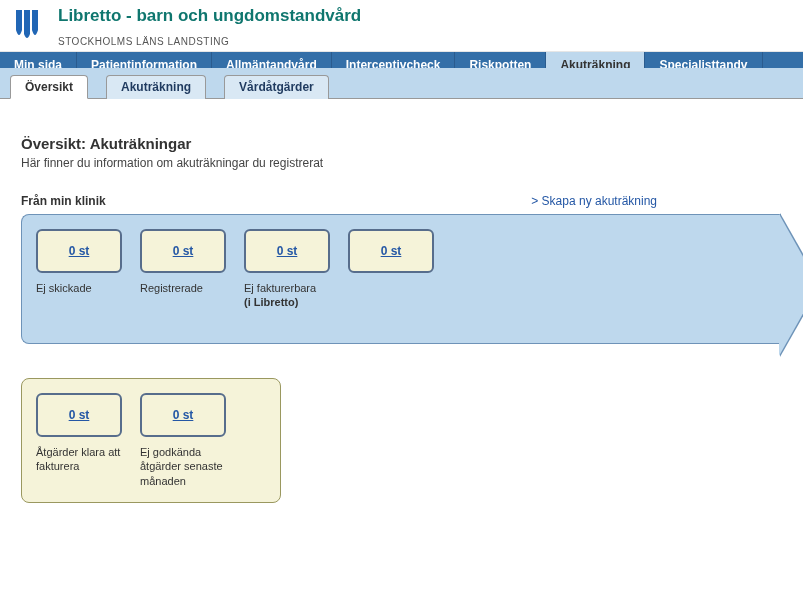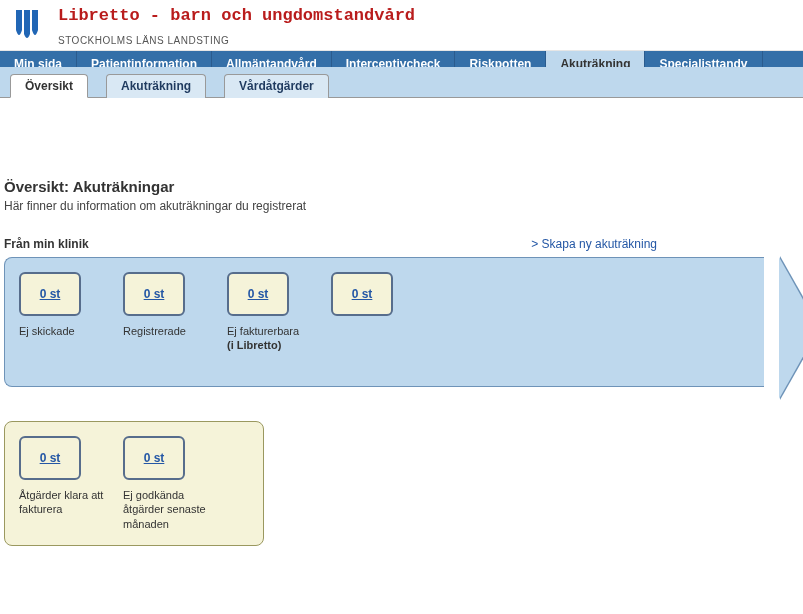--- a/index.html
+++ b/index.html
@@ -11,21 +11,21 @@
     background: #fff;
   }
   .header {
     display: flex;
     align-items: center;
     padding: 6px 10px 4px 14px;
     border-bottom: 1px solid #e6e6e6;
   }
   .logo { margin-right: 10px; color: #2166b5; }
   .titles { display: flex; flex-direction: column; }
-  .app-title { font-size: 17px; font-weight: bold; color: #b91c1c; font-family: Liberation Mono, monospace; }
+  .app-title { font-size: 17px; font-weight: bold; color: #0f766e; }
   .app-sub { font-size: 10px; letter-spacing: 0.5px; color: #555; margin-top: 10px; }
 
   .nav {
     background: #346fa8;
     color: #fff;
     display: flex;
     font-size: 12px;
     overflow: hidden;
     height: 16px;
   }
@@ -60,21 +60,21 @@
     cursor: pointer;
     position: relative;
     top: 1px;
   }
   .tab.active {
     background: #fff;
     color: #333;
     border-bottom: 1px solid #fff;
   }
 
-  .page { padding: 18px 16px 30px 4px; margin-top: 44px; }
+  .page { padding: 18px 16px 30px 21px; }
   .page-title { font-size: 15px; font-weight: bold; margin: 18px 0 4px 0; color: #333; }
   .page-sub { font-size: 12px; color: #444; margin-bottom: 24px; }
 
   .section-header {
     display: flex;
     align-items: center;
     justify-content: space-between;
     margin-bottom: 6px;
   }
   .section-label { font-weight: bold; font-size: 12px; }
@@ -136,21 +136,21 @@
   .card-col {
     display: flex;
     flex-direction: column;
     align-items: flex-start;
     width: 90px;
   }
   .count-card {
     background: #f5f3d9;
     border: 2px solid #576d8c;
     border-radius: 6px;
-    width: 62px;
+    width: 86px;
     height: 44px;
     display: flex;
     align-items: center;
     justify-content: center;
     font-weight: bold;
     color: #2457a5;
     text-decoration: underline;
     cursor: pointer;
     margin-bottom: 8px;
   }

